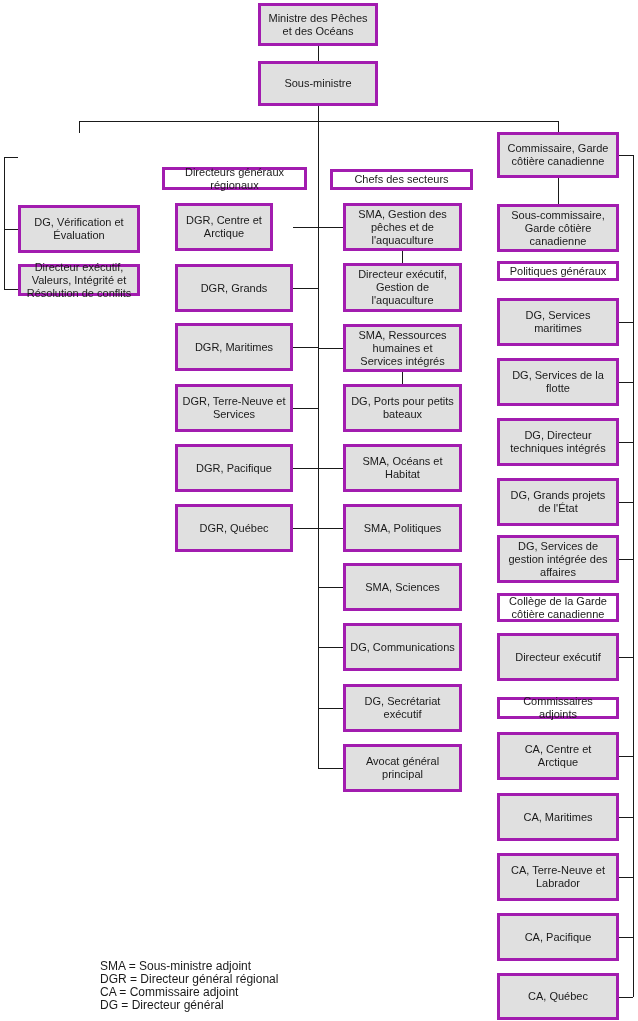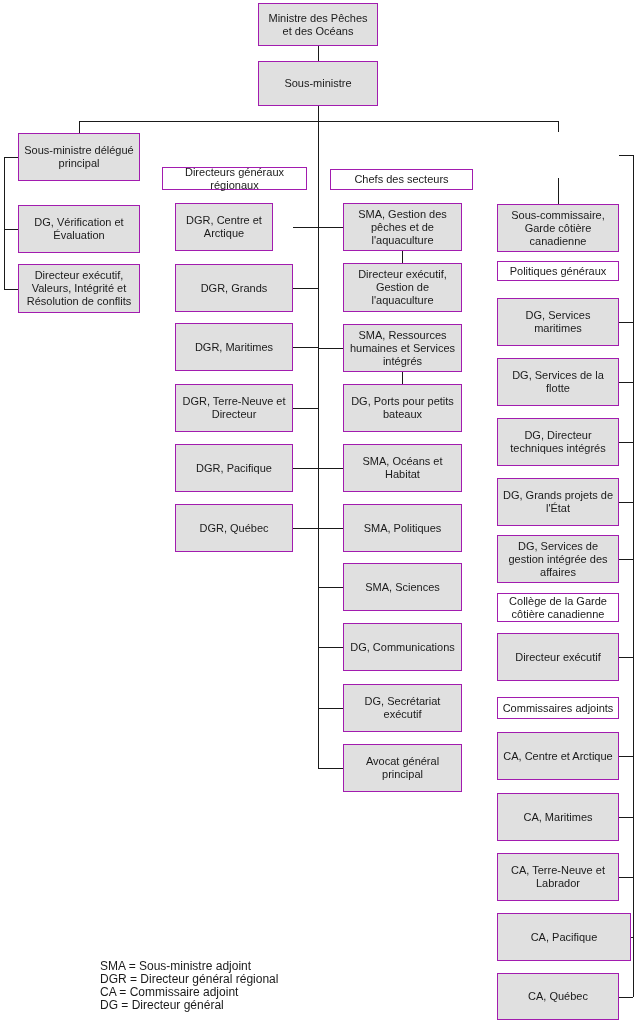--- a/index.html
+++ b/index.html
@@ -9,21 +9,21 @@
     background:#ffffff;
     font-family:"Liberation Sans","DejaVu Sans",sans-serif;
     color:#1a1a1a;
     overflow:hidden;
   }
   .wires{position:absolute;left:0;top:0;width:638px;height:1021px;}
   .node{
     position:absolute;
     box-sizing:border-box;
     background:#e0e0e0;
-    border:1px solid #a21caf;
+    border:3px solid #a21caf;
     display:flex;align-items:center;justify-content:center;
     text-align:center;
     font-size:11px;line-height:13px;
     padding:1px 4px;
   }
   .node.header{background:#ffffff;}
   .legend{
     position:absolute;left:100px;top:960px;
     font-size:12px;line-height:13px;
     white-space:nowrap;
@@ -83,58 +83,58 @@
         <path d="M619,817 H633"></path>
       <path d="M619,877 H633"></path>
         <path d="M619,937 H633"></path>
         <path d="M619,997 H633"></path>
     </g>
   </svg>
 
   <div class="node" style="left:258px;top:3px;width:120px;height:43px">Ministre des Pêches et des Océans</div>
   <div class="node" style="left:258px;top:61px;width:120px;height:45px">Sous-ministre</div>
 
-  <div class="node" style="left:18px;top:133px;width:122px;height:48px">Sous-ministre délégué principal</div>
   <div class="node" style="left:18px;top:205px;width:122px;height:48px">DG, Vérification et Évaluation</div>
-  <div class="node" style="left:18px;top:264px;width:122px;height:49px">Directeur exécutif, Valeurs, Intégrité et Résolution de conflits</div>
+  <div class="node" style="left:18px;top:264px;width:122px;height:32px">Directeur exécutif, Valeurs, Intégrité et Résolution de conflits</div>
 
   <div class="node header" style="left:162px;top:167px;width:145px;height:23px">Directeurs généraux régionaux</div>
   <div class="node" style="left:175px;top:203px;width:98px;height:48px">DGR, Centre et Arctique</div>
   <div class="node" style="left:175px;top:264px;width:118px;height:48px">DGR, Grands</div>
   <div class="node" style="left:175px;top:323px;width:118px;height:48px">DGR, Maritimes</div>
-  <div class="node" style="left:175px;top:384px;width:118px;height:48px">DGR, Terre-Neuve et Directeur</div>
+  <div class="node" style="left:175px;top:384px;width:118px;height:48px">DGR, Terre-Neuve et Services</div>
   <div class="node" style="left:175px;top:444px;width:118px;height:48px">DGR, Pacifique</div>
   <div class="node" style="left:175px;top:504px;width:118px;height:48px">DGR, Québec</div>
 
   <div class="node header" style="left:330px;top:169px;width:143px;height:21px">Chefs des secteurs</div>
   <div class="node" style="left:343px;top:203px;width:119px;height:48px">SMA, Gestion des pêches et de l'aquaculture</div>
   <div class="node" style="left:343px;top:263px;width:119px;height:49px">Directeur exécutif, Gestion de l'aquaculture</div>
   <div class="node" style="left:343px;top:324px;width:119px;height:48px">SMA, Ressources humaines et Services intégrés</div>
   <div class="node" style="left:343px;top:384px;width:119px;height:48px">DG, Ports pour petits bateaux</div>
   <div class="node" style="left:343px;top:444px;width:119px;height:48px">SMA, Océans et Habitat</div>
   <div class="node" style="left:343px;top:504px;width:119px;height:48px">SMA, Politiques</div>
   <div class="node" style="left:343px;top:563px;width:119px;height:48px">SMA, Sciences</div>
   <div class="node" style="left:343px;top:623px;width:119px;height:48px">DG, Communications</div>
   <div class="node" style="left:343px;top:684px;width:119px;height:48px">DG, Secrétariat exécutif</div>
   <div class="node" style="left:343px;top:744px;width:119px;height:48px">Avocat général principal</div>
 
+  <div class="node" style="left:497px;top:132px;width:122px;height:46px">Commissaire, Garde côtière canadienne</div>
   <div class="node" style="left:497px;top:204px;width:122px;height:48px">Sous-commissaire, Garde côtière canadienne</div>
   <div class="node header" style="left:497px;top:261px;width:122px;height:20px">Politiques généraux</div>
   <div class="node" style="left:497px;top:298px;width:122px;height:48px">DG, Services maritimes</div>
   <div class="node" style="left:497px;top:358px;width:122px;height:48px">DG, Services de la flotte</div>
   <div class="node" style="left:497px;top:418px;width:122px;height:48px">DG, Directeur techniques intégrés</div>
   <div class="node" style="left:497px;top:478px;width:122px;height:48px">DG, Grands projets de l'État</div>
   <div class="node" style="left:497px;top:535px;width:122px;height:48px">DG, Services de gestion intégrée des affaires</div>
   <div class="node header" style="left:497px;top:593px;width:122px;height:29px">Collège de la Garde côtière canadienne</div>
   <div class="node" style="left:497px;top:633px;width:122px;height:48px">Directeur exécutif</div>
   <div class="node header" style="left:497px;top:697px;width:122px;height:22px">Commissaires adjoints</div>
   <div class="node" style="left:497px;top:732px;width:122px;height:48px">CA, Centre et Arctique</div>
   <div class="node" style="left:497px;top:853px;width:122px;height:48px">CA, Terre-Neuve et Labrador</div>
   <div class="node" style="left:497px;top:793px;width:122px;height:48px">CA, Maritimes</div>
-  <div class="node" style="left:497px;top:913px;width:134px;height:48px">CA, Pacifique</div>
+  <div class="node" style="left:497px;top:913px;width:122px;height:48px">CA, Pacifique</div>
   <div class="node" style="left:497px;top:973px;width:122px;height:47px">CA, Québec</div>
 
   <div class="legend">
     <div>SMA = Sous-ministre adjoint</div>
     <div>DGR = Directeur général régional</div>
     <div>CA = Commissaire adjoint</div>
     <div>DG = Directeur général</div>
   </div>
 
 </div>

